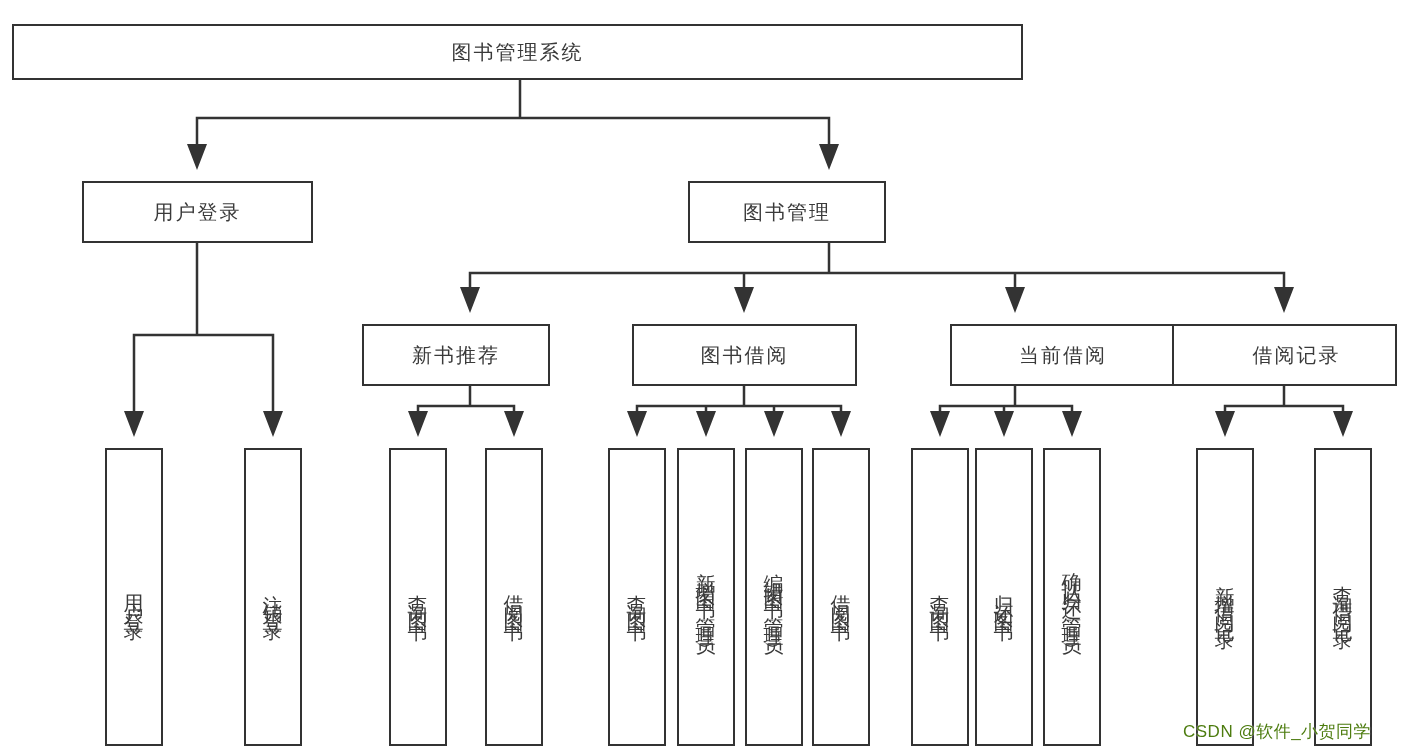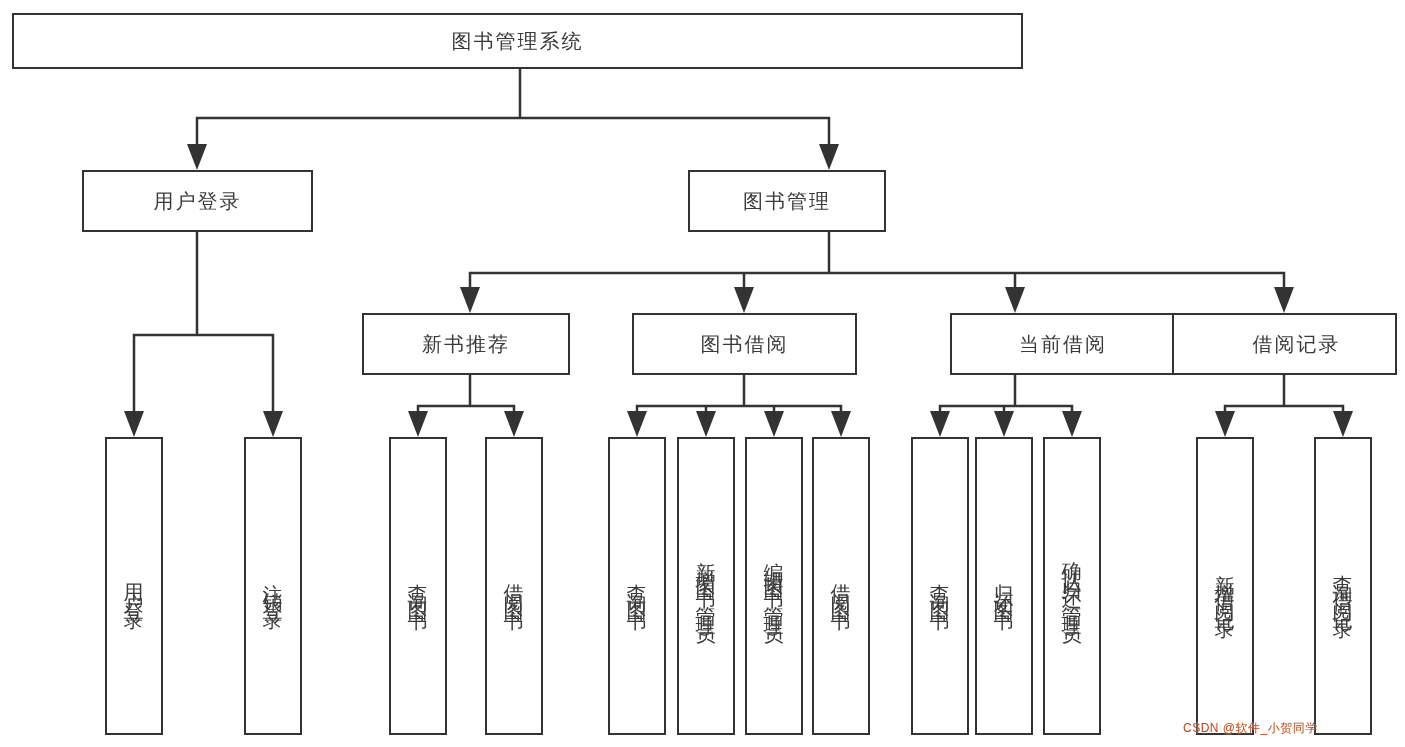--- a/index.html
+++ b/index.html
@@ -12,20 +12,21 @@
     overflow:hidden;
   }
   .node{
     position:absolute;
     box-sizing:border-box;
     border:2.5px solid #333333;
     background:#ffffff;
     display:flex;
     align-items:center;
     justify-content:center;
+    margin-top:11px;
   }
   .hlabel{
     font-size:20px;
     letter-spacing:2px;
     line-height:1;
     white-space:nowrap;
   }
   .root{left:12px;top:13px;width:1011px;height:56px;}
   .lvl2{top:170px;height:62px;}
   .lvl3{top:313px;height:62px;}
@@ -38,23 +39,23 @@
     line-height:1.1;
     white-space:nowrap;
   }
   .connectors{
     position:absolute;left:0;top:0;width:1405px;height:747px;
     pointer-events:none;
   }
   .watermark{
     position:absolute;
     left:1183px;top:720px;
-    font-size:12px;
+    font-size:17px;
     letter-spacing:0.5px;
-    color:#c2410c;
+    color:#4d7c0f;
     white-space:nowrap;
     text-shadow:0 0 2px #ffffff;
     z-index:5;
     text-align:right;
   }
 </style>
 </head>
 <body>
 
 <div class="canvas">
@@ -104,21 +105,21 @@
     <span class="hlabel">图书管理系统</span>
   </div>
 
   <div class="node lvl2" style="left:82px;width:231px;">
     <span class="hlabel">用户登录</span>
   </div>
   <div class="node lvl2" style="left:688px;width:198px;">
     <span class="hlabel">图书管理</span>
   </div>
 
-  <div class="node lvl3" style="left:362px;width:208px;">
+  <div class="node lvl3" style="left:362px;width:188px;">
     <span class="hlabel">新书推荐</span>
   </div>
   <div class="node lvl3" style="left:632px;width:225px;">
     <span class="hlabel">图书借阅</span>
   </div>
   <div class="node lvl3" style="left:950px;width:226px;">
     <span class="hlabel">当前借阅</span>
   </div>
   <div class="node lvl3" style="left:1172px;width:225px;padding-left:24px;">
     <span class="hlabel">借阅记录</span>

